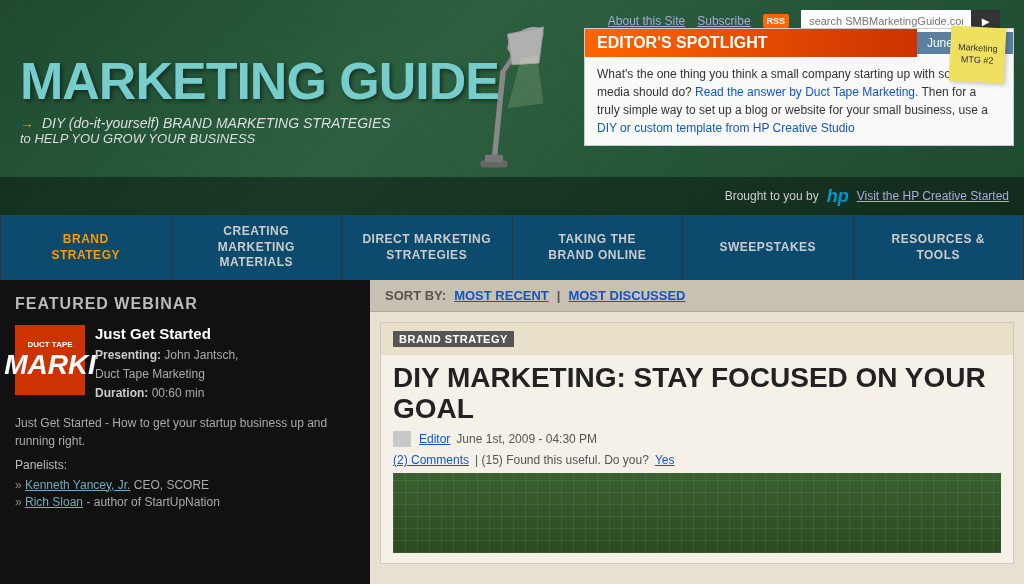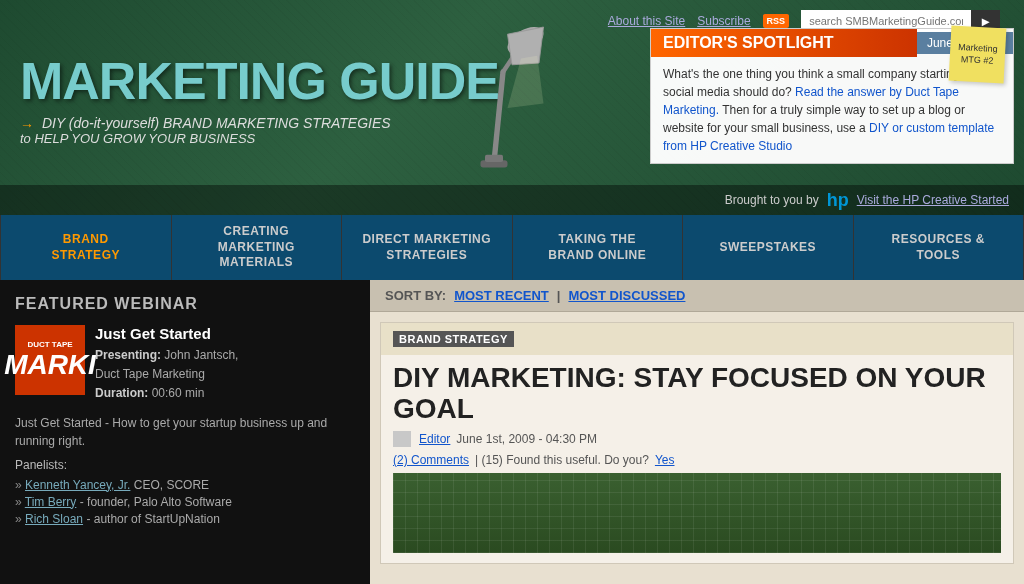--- a/index.html
+++ b/index.html
@@ -61,21 +61,21 @@
       color: #999; width: 170px; height: 22px;
     }
     .search-btn {
       background: #333; color: white; border: none; padding: 0 8px; height: 22px;
       cursor: pointer; font-size: 13px; font-weight: bold;
     }
 
     
     .spotlight-box {
       position: absolute; right: 10px; top: 28px;
-      width: 364px; background: rgba(255,255,255,0.97); border: 1px solid #ccc;
+      width: 430px; background: rgba(255,255,255,0.97); border: 1px solid #ccc;
       padding: 0;
     }
     .spotlight-header {
       background: linear-gradient(to right, #ff6600, #cc3300);
       color: white; font-size: 16px; font-weight: bold; padding: 5px 12px;
       display: flex; justify-content: space-between; align-items: center;
     }
     .spotlight-date {
       background: #5a7fa0; color: white; font-size: 12px; padding: 4px 10px;
     }
@@ -92,27 +92,27 @@
       background: #f0e060; width: 55px; height: 55px;
       display: flex; flex-direction: column; align-items: center; justify-content: center;
       font-size: 9px; color: #333; line-height: 1.3; transform: rotate(3deg);
       box-shadow: 2px 2px 4px rgba(0,0,0,0.2);
       padding: 4px;
     }
 
     
     .hp-bar {
       position: absolute; bottom: 0; left: 0; right: 0;
-      background: rgba(0,0,0,0.4); height: 30px;
+      background: rgba(0,0,0,0.4); height: 38px;
       display: flex; align-items: center; justify-content: flex-end;
       padding-right: 15px; gap: 8px;
     }
     .hp-bar-text { color: #ccc; font-size: 12px; }
     .hp-logo {
-      color: #0096d6; font-weight: bold; font-size: 18px; 
+      color: #0096d6; font-weight: bold; font-size: 18px; font-style: italic;
     }
     .hp-bar a { color: #aad; font-size: 12px; text-decoration: underline; }
 
     
     .nav-bar {
       background: #0c4a6e; height: 65px;
       display: flex; align-items: stretch;
     }
     .nav-item {
       flex: 1; display: flex; align-items: center; justify-content: center;
@@ -322,24 +322,20 @@
     </div>
 
     <div class="webinar-desc">Just Get Started - How to get your startup business up and running right.</div>
 
     <div class="panelists-title">Panelists:</div>
     <div class="panelist">
       <a>Kenneth Yancey, Jr.</a>
       <span>CEO, SCORE</span>
     </div>
     <div class="panelist">
-      <a>Tim Berry</a>
-      <span> - </span><span>founder, Palo Alto Software</span>
-    </div>
-    <div class="panelist">
       <a>Rich Sloan</a>
       <span> - </span><span>author of StartUpNation</span>
     </div>
   </aside>
 
   <div class="content-area">
 
     <div class="sort-bar">
       <span>SORT BY:</span>
       <a class="sort-link">MOST RECENT</a>

